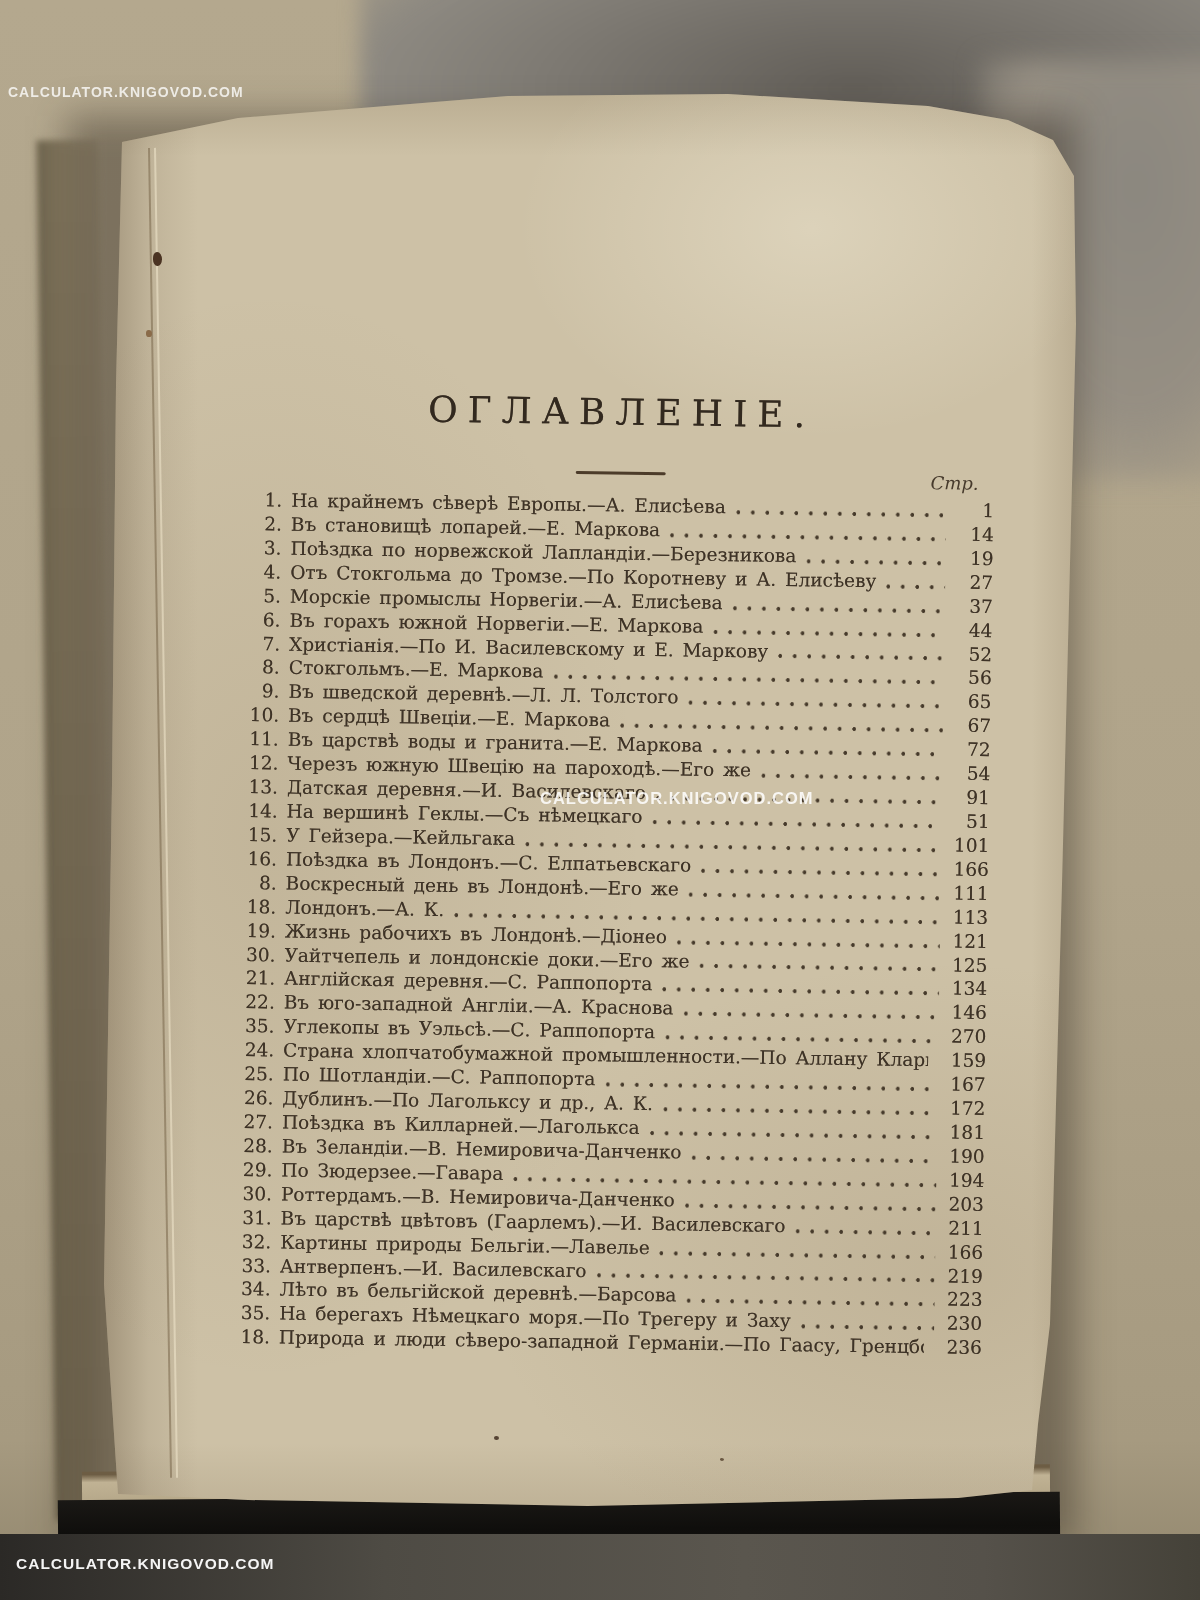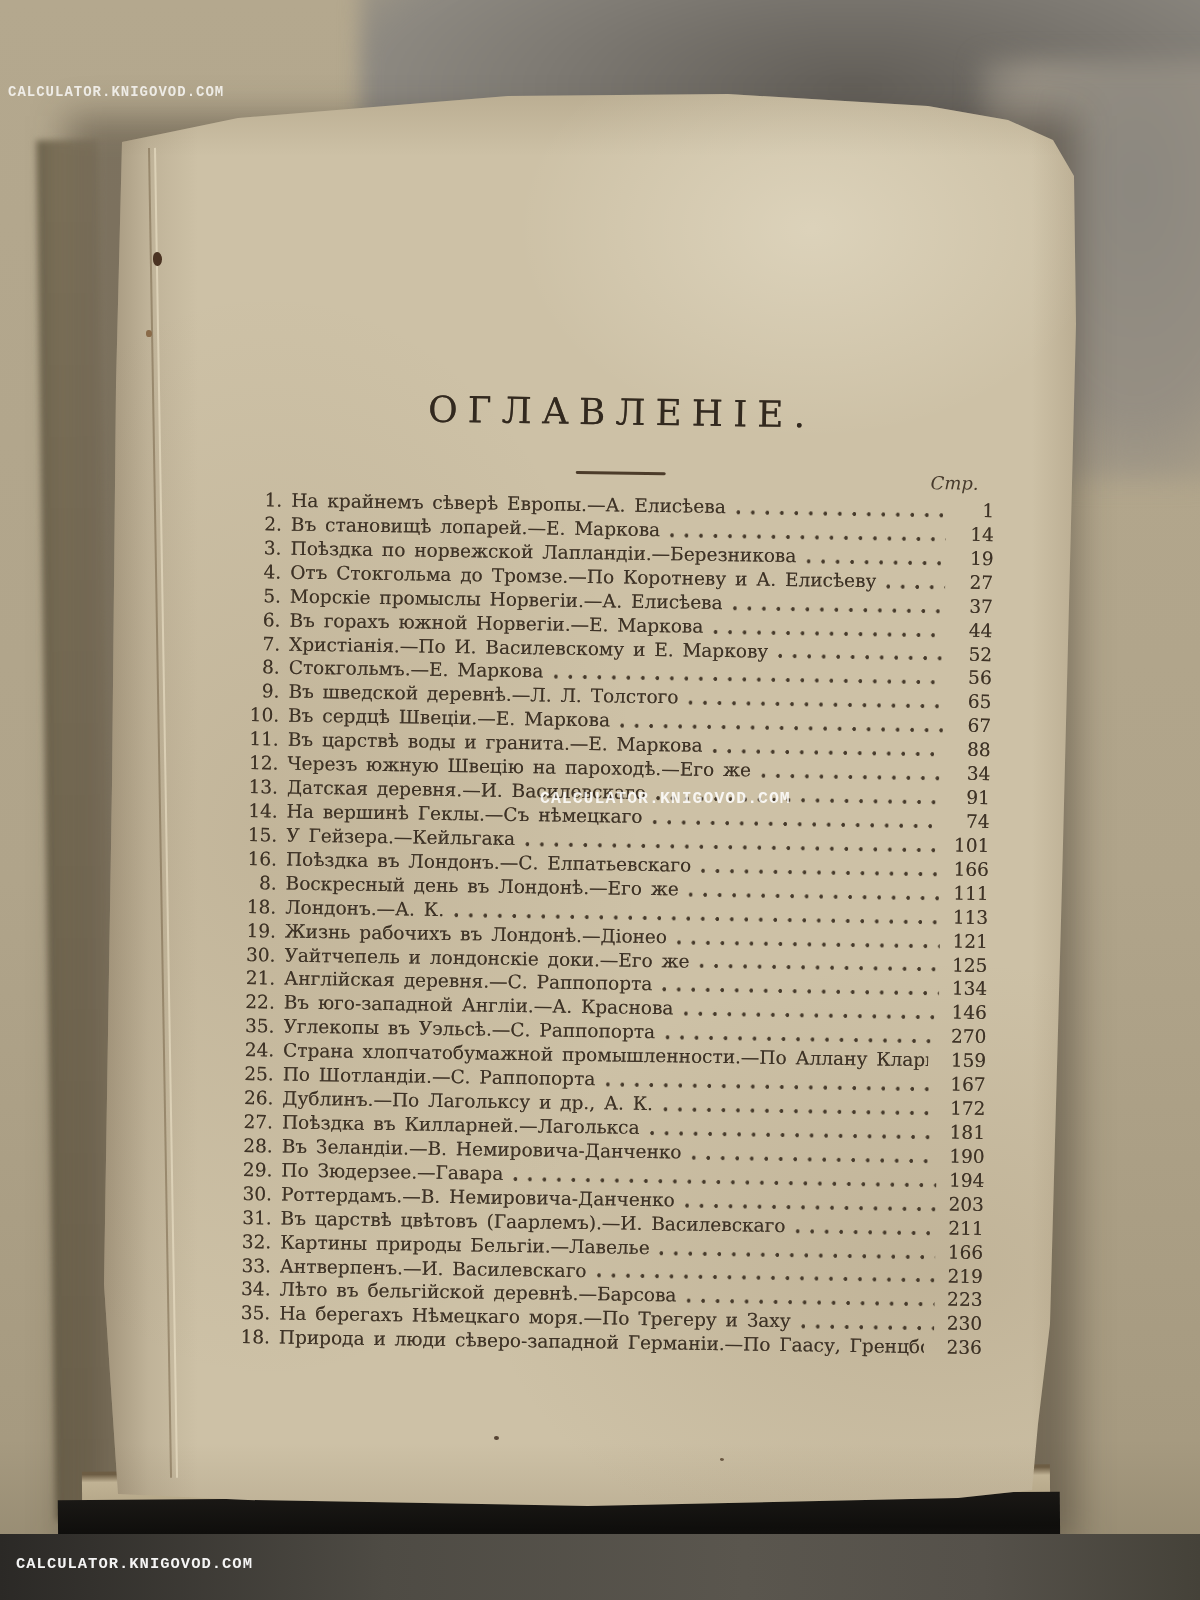--- a/index.html
+++ b/index.html
@@ -102,21 +102,21 @@
   .ttl{flex:0 1 auto;min-width:0;overflow:hidden;}
   .leader{
     flex:1 1 0;min-width:0;height:6px;align-self:flex-end;
     margin:0 4px 4px 10px;
     background-image:radial-gradient(circle at 2.2px 3px, #463a2b 1.6px, rgba(0,0,0,0) 2.2px);
     background-size:14.5px 6px;background-repeat:repeat-x;
   }
   .pg{flex:none;width:44px;text-align:right;}
   
   .wm{
-    position:absolute;font-family:Liberation Mono, monospace;font-weight:bold;
+    position:absolute;font-family:Liberation Sans, sans-serif;font-weight:bold;
     color:rgba(255,255,255,0.9);letter-spacing:1px;
   }
   .wm.top{left:8px;top:84px;font-size:14px;color:rgba(255,255,255,0.78);}
   .wm.mid{left:540px;top:789px;font-size:16.5px;color:rgba(255,255,255,0.85);}
   .wm.bot{left:16px;top:1555px;font-size:15.5px;color:rgba(255,255,255,0.95);}
 </style>
 </head>
 <body>
 
 <div class="concrete"></div>
@@ -196,39 +196,39 @@
       <div class="row">
     <span class="num">10.</span>
     <span class="ttl">Въ сердцѣ Швеціи.—Е. Маркова</span>
     <span class="leader"></span>
     <span class="pg">67</span>
   </div>
       <div class="row">
     <span class="num">11.</span>
     <span class="ttl">Въ царствѣ воды и гранита.—Е. Маркова</span>
     <span class="leader"></span>
-    <span class="pg">88</span>
+    <span class="pg">72</span>
   </div>
       <div class="row">
     <span class="num">12.</span>
     <span class="ttl">Черезъ южную Швецію на пароходѣ.—Его же</span>
     <span class="leader"></span>
-    <span class="pg">34</span>
+    <span class="pg">54</span>
   </div>
       <div class="row">
     <span class="num">13.</span>
     <span class="ttl">Датская деревня.—И. Василевскаго</span>
     <span class="leader"></span>
     <span class="pg">91</span>
   </div>
       <div class="row">
     <span class="num">14.</span>
     <span class="ttl">На вершинѣ Геклы.—Съ нѣмецкаго</span>
     <span class="leader"></span>
-    <span class="pg">74</span>
+    <span class="pg">51</span>
   </div>
       <div class="row">
     <span class="num">15.</span>
     <span class="ttl">У Гейзера.—Кейльгака</span>
     <span class="leader"></span>
     <span class="pg">101</span>
   </div>
       <div class="row">
     <span class="num">16.</span>
     <span class="ttl">Поѣздка въ Лондонъ.—С. Елпатьевскаго</span>

